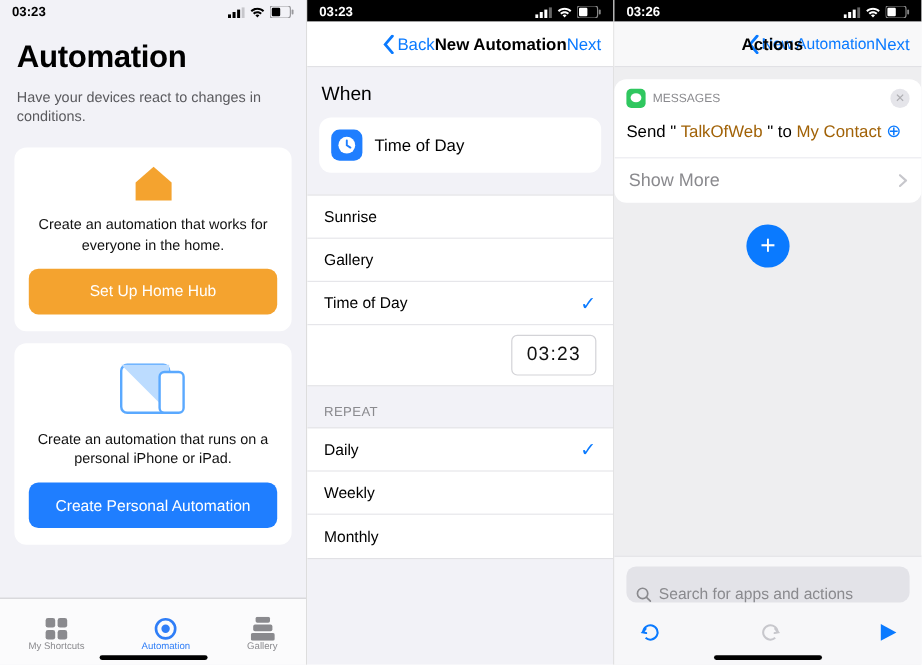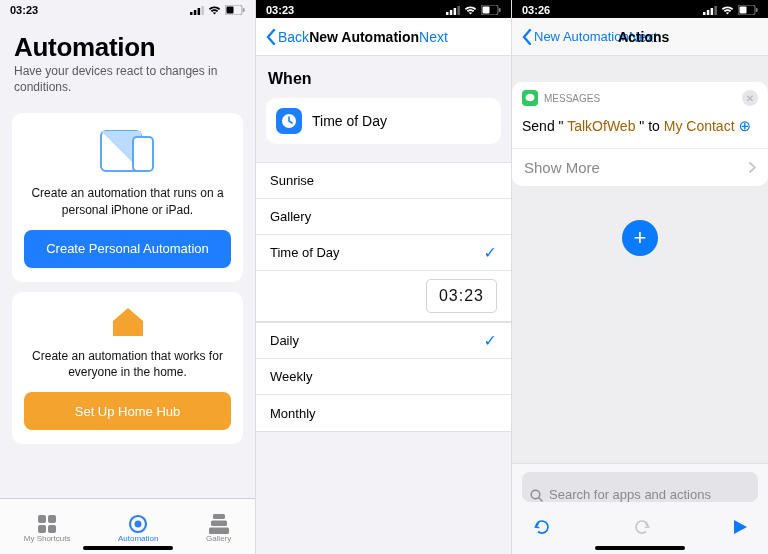--- a/index.html
+++ b/index.html
@@ -8,58 +8,58 @@
     .s1{width:256px;background:#f2f2f7}
     .s2{width:256px;background:#f2f2f7}
     .s3{width:256px;background:#eeeef0}
 
     
     .status{height:18px;display:flex;justify-content:space-between;align-items:center;padding:2px 10px 0;font-size:11px;font-weight:600}
     .sicons{display:flex;align-items:center;gap:4px}
     .black{background:#000;color:#fff}
 
     
-    .nav{height:38px;display:flex;align-items:center;justify-content:flex-start;padding:0 10px;background:#f8f8f9}
+    .nav{height:38px;display:flex;align-items:center;justify-content:flex-end;padding:0 10px;background:#f8f8f9}
     .s2 .nav, .s3 .nav{background:#fff;border-bottom:.5px solid #e1e1e5}
     .nav .a{color:#0a7aff;font-size:14px;display:flex;align-items:center}
     .nav .t{font-size:14px;font-weight:600;color:#000}
     .chev{margin-right:2px}
 
     
     .hdr{padding:14px 14px 8px}
     .hdr h1{font-size:26px;font-weight:800;letter-spacing:-.3px}
-    .hdr p{font-size:12px;color:#5a5a5e;line-height:1.35;margin-top:0}
+    .hdr p{font-size:12px;color:#5a5a5e;line-height:1.35;margin-top:10px}
     .card{background:#fff;border-radius:10px;margin:10px 12px 0;padding:14px 12px;display:flex;flex-direction:column;align-items:center;text-align:center}
     .card p{font-size:12px;color:#111;line-height:1.35}
     .devices{margin:0 0 10px}
     .btn{width:100%;height:38px;border-radius:8px;color:#fff;font-size:13px;font-weight:500;display:flex;align-items:center;justify-content:center;margin-top:12px}
     .btn.blue{background:#1f7eff}
     .btn.orange{background:#f4a32f}
 
     .tabbar{position:absolute;bottom:0;left:0;right:0;height:56px;background:#fbfbfc;border-top:.5px solid #d0d0d4;display:flex;justify-content:space-around;align-items:center;padding-top:4px}
     .tab{display:flex;flex-direction:column;align-items:center;font-size:8px;color:#8a8a8e;gap:0}
     .tab.active{color:#2f7ef7}
     .hi{position:absolute;bottom:4px;left:50%;transform:translateX(-50%);width:90px;height:4px;border-radius:3px;background:#000}
 
     
     .s2 .body{flex:1;overflow:hidden}
-    .s2 .when{font-size:16px;font-weight:700;padding:14px 12px 10px}
+    .s2 .when{font-size:16px;font-weight:400;padding:14px 12px 10px}
     .tile{background:#fff;margin:0 10px;border-radius:10px;padding:10px;display:flex;align-items:center;gap:10px}
     .clock{width:26px;height:26px;border-radius:7px;background:#1f7eff;display:flex;align-items:center;justify-content:center}
     .list{margin-top:18px;background:#fff;border-top:.5px solid #e1e1e5;border-bottom:.5px solid #e1e1e5}
     .row{height:36px;display:flex;align-items:center;justify-content:space-between;padding:0 14px;border-bottom:.5px solid #e6e6ea;font-size:13px}
     .row:last-child{border-bottom:0}
     .check{color:#0a7aff;font-size:16px}
     .timepick{height:50px;display:flex;align-items:center;justify-content:flex-end;padding:0 14px}
     .tbox{border:.5px solid #d3d3d7;border-radius:5px;padding:7px 12px;font-size:16px;font-weight:400;letter-spacing:1px;color:#111}
     .lbl{font-size:11px;color:#8a8a8e;padding:16px 14px 6px;text-transform:uppercase;letter-spacing:.3px}
 
     
     .s3 .body{flex:1;display:flex;flex-direction:column;align-items:center}
-    .msg{background:#fff;border-radius:10px;margin:26px;width:256px;overflow:hidden}
+    .msg{background:#fff;border-radius:10px;margin:10px;width:256px;overflow:hidden}
     .msghdr{display:flex;align-items:center;gap:6px;padding:8px 10px;font-size:10px;color:#8a8a8e}
     .msgico{width:16px;height:16px;border-radius:4px;background:#2fc75f;display:flex;align-items:center;justify-content:center}
     .msgtxt{padding:0 10px 10px;font-size:14px;color:#000;line-height:1.55}
     .link{color:#a16207}
     .closeb{margin-left:auto;width:16px;height:16px;border-radius:8px;background:#e5e5ea;color:#aeaeb2;font-size:10px;display:flex;align-items:center;justify-content:center}
     .plusb{color:#0a7aff;font-size:15px;margin-left:4px}
     .show{display:flex;justify-content:space-between;align-items:center;padding:10px 12px;font-size:15px;color:#8a8a8e;border-top:.5px solid #ececf0}
     .fab{width:36px;height:36px;border-radius:18px;background:#0a7aff;color:#fff;font-size:22px;display:flex;align-items:center;justify-content:center;margin-top:8px}
 
     .bott{position:absolute;bottom:0;left:0;right:0;background:#f7f7f9;border-top:.5px solid #e1e1e5}
@@ -88,34 +88,34 @@
           <rect x="1.5" y="1.5" width="7" height="7" rx="1" fill="#000"></rect>
           <rect x="18" y="3" width="1.6" height="4" rx=".8" fill="#9a9a9e"></rect>
         </svg>
     </span>
   </div>
   <div class="hdr">
     <h1>Automation</h1>
     <p>Have your devices react to changes in conditions.</p>
   </div>
   <div class="card">
+    <svg width="36" height="32" viewBox="0 0 36 32" style="margin-bottom:10px">
+        <path d="M3 15 L18 2 L33 15 L33 30 L3 30 Z" fill="#f4a32f"></path>
+      </svg>
+    <p>Create an automation that works for everyone in the home.</p>
+    <div class="btn orange">Set Up Home Hub</div>
+  </div>
+  <div class="card">
     <svg class="devices" width="70" height="48" viewBox="0 0 70 48">
         <rect x="8" y="4" width="40" height="40" rx="5" fill="none" stroke="#5aa9ff" stroke-width="2"></rect>
         <polygon points="8,4 48,4 48,44" fill="#bcdcff"></polygon>
         <rect x="40" y="10" width="20" height="34" rx="4" fill="#fff" stroke="#5aa9ff" stroke-width="2"></rect>
       </svg>
     <p>Create an automation that runs on a personal iPhone or iPad.</p>
     <div class="btn blue">Create Personal Automation</div>
-  </div>
-  <div class="card">
-    <svg width="36" height="32" viewBox="0 0 36 32" style="margin-bottom:10px">
-        <path d="M3 15 L18 2 L33 15 L33 30 L3 30 Z" fill="#f4a32f"></path>
-      </svg>
-    <p>Create an automation that works for everyone in the home.</p>
-    <div class="btn orange">Set Up Home Hub</div>
   </div>
 
   <div class="tabbar">
     <div class="tab">
       <svg width="20" height="20" viewBox="0 0 20 20" fill="#8a8a8e">
           <rect x="1" y="1" width="8" height="8" rx="2"></rect>
           <rect x="11" y="1" width="8" height="8" rx="2"></rect>
           <rect x="1" y="11" width="8" height="8" rx="2"></rect>
           <rect x="11" y="11" width="8" height="8" rx="2"></rect>
         </svg>
@@ -189,20 +189,21 @@
           <span>Gallery</span>
         </div>
       <div class="row">
           <span>Time of Day</span>
           <span class="check">✓</span>
         </div>
       <div class="row timepick">
           <div class="tbox">03:23</div>
         </div>
     </div>
+    <div class="lbl">REPEAT</div>
     <div class="list" style="margin-top:0">
       <div class="row">
           <span>Daily</span>
           <span class="check">✓</span>
         </div>
       <div class="row">
           <span>Weekly</span>
         </div>
       <div class="row">
           <span>Monthly</span>

